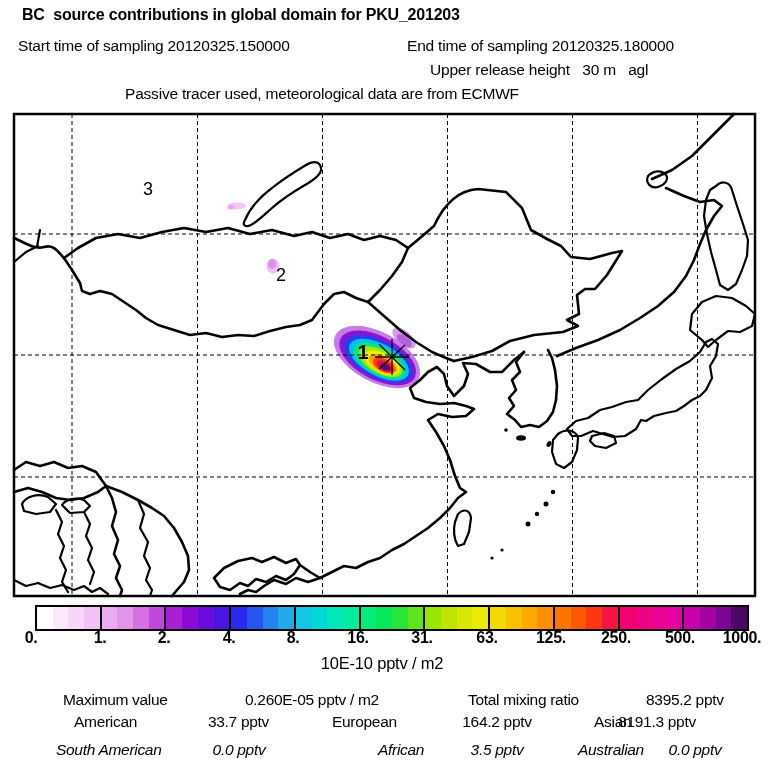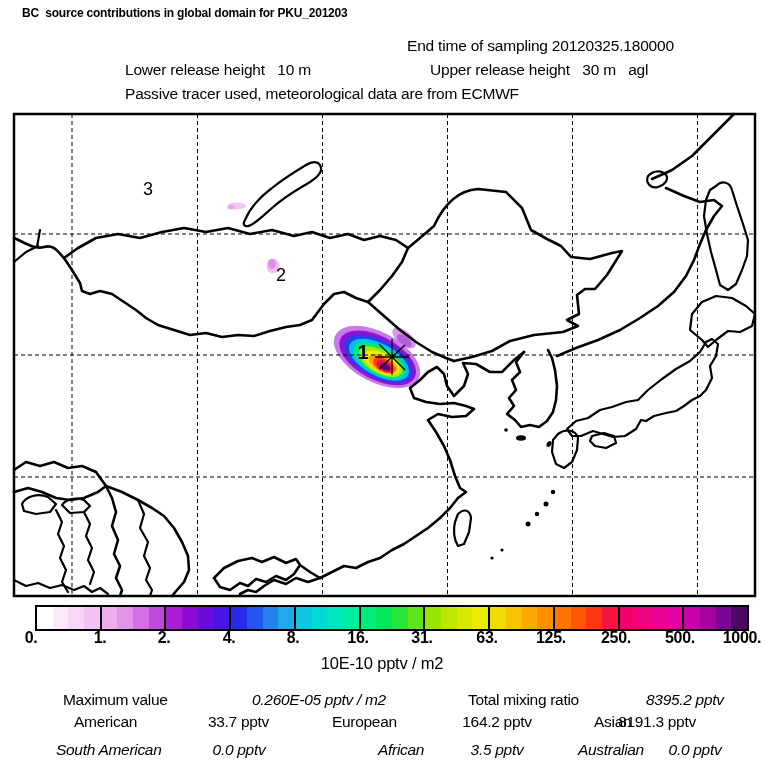--- a/index.html
+++ b/index.html
@@ -1,19 +1,19 @@
 <!DOCTYPE html>
 <html><head>
 <meta charset="utf-8">
 <style>
   html,body{margin:0;padding:0;background:#fff;}
   #page{position:relative;width:768px;height:768px;background:#ffffff;overflow:hidden;
         font-family:"Liberation Sans", sans-serif;color:#000;}
   .abs{position:absolute;white-space:pre;}
-  .title{left:22px;top:6px;font-size:12px;font-weight:bold;letter-spacing:-0.2px;}
+  .title{left:22px;top:6px;font-size:16px;font-weight:bold;letter-spacing:-0.2px;}
   .sub{font-size:15.5px;letter-spacing:-0.2px;}
   #mapsvg{position:absolute;left:0;top:0;}
   .coast{fill:none;stroke:#000;stroke-width:2.6;stroke-linejoin:round;stroke-linecap:round;}
   .coast-thin{fill:none;stroke:#000;stroke-width:2.2;stroke-linejoin:round;stroke-linecap:round;}
   .grid{stroke:#000;stroke-width:1;stroke-dasharray:4 3;fill:none;}
   .frame{fill:none;stroke:#000;stroke-width:2.5;}
   .star{stroke:#000;stroke-width:1.3;}
   .mtext{font-family:"Liberation Sans",sans-serif;fill:#000;text-anchor:middle;}
   
   #colorbar{position:absolute;left:35px;top:605px;width:710px;height:22px;
@@ -21,36 +21,36 @@
   .cb-seg{flex:1;display:flex;border-left:2px solid #000;}
   .cb-seg:first-child{border-left:none;}
   .cb-cell{flex:1;}
   #cbticks .tick{position:absolute;top:629px;transform:translateX(-50%);
                  font-size:16px;font-weight:bold;letter-spacing:-0.3px;}
   .unit{left:382px;top:654px;transform:translateX(-50%);font-size:16.5px;letter-spacing:-0.2px;}
   
   .stat{position:absolute;font-size:15.5px;letter-spacing:-0.3px;white-space:pre;}
   .ral{text-align:center;}
   .r1{top:691px;} .r2{top:713px;} .r3{top:741px;font-style:italic;}
-  .c-maxl{left:63px;} .c-maxv{left:252px;font-style:italic;} .c-totl{left:468px;} .c-totv{left:646px;font-style:italic;}
+  .c-maxl{left:63px;} .c-maxv{left:245px;} .c-totl{left:468px;} .c-totv{left:646px;}
   .c-am{left:74px;} .c-amv{left:190px;width:97px;}
   .c-eu{left:332px;} .c-euv{left:450px;width:94px;}
   .c-as{left:594px;} .c-asv{left:610px;width:94px;}
   .c-sa{left:56px;}  .c-sav{left:190px;width:98px;}
   .c-af{left:378px;} .c-afv{left:450px;width:94px;}
   .c-au{left:578px;} .c-auv{left:648px;width:94px;}
 </style>
 </head>
 <body>
 
 <div id="page">
 
   <div class="abs title">BC  source contributions in global domain for PKU_201203</div>
+  <div class="abs sub" style="left:18px;top:37px;">Start time of sampling 20120325.150000</div>
   <div class="abs sub" style="left:407px;top:37px;">End time of sampling 20120325.180000</div>
-  <div class="abs sub" style="left:125px;top:61px;">Lower release height   10 m</div>
   <div class="abs sub" style="left:430px;top:61px;">Upper release height   30 m   agl</div>
   <div class="abs sub" style="left:125px;top:85px;">Passive tracer used, meteorological data are from ECMWF</div>
 
   <svg id="mapsvg" width="768" height="768" viewBox="0 0 768 768">
 
     <g>
 
       <ellipse cx="237" cy="206" rx="9" ry="3.5" fill="#f3c6f4"></ellipse>
       <ellipse cx="231" cy="207" rx="3.5" ry="2.5" fill="#e9a6ee"></ellipse>
       <ellipse cx="273" cy="266" rx="6.5" ry="7.5" fill="#f0bff2"></ellipse>

